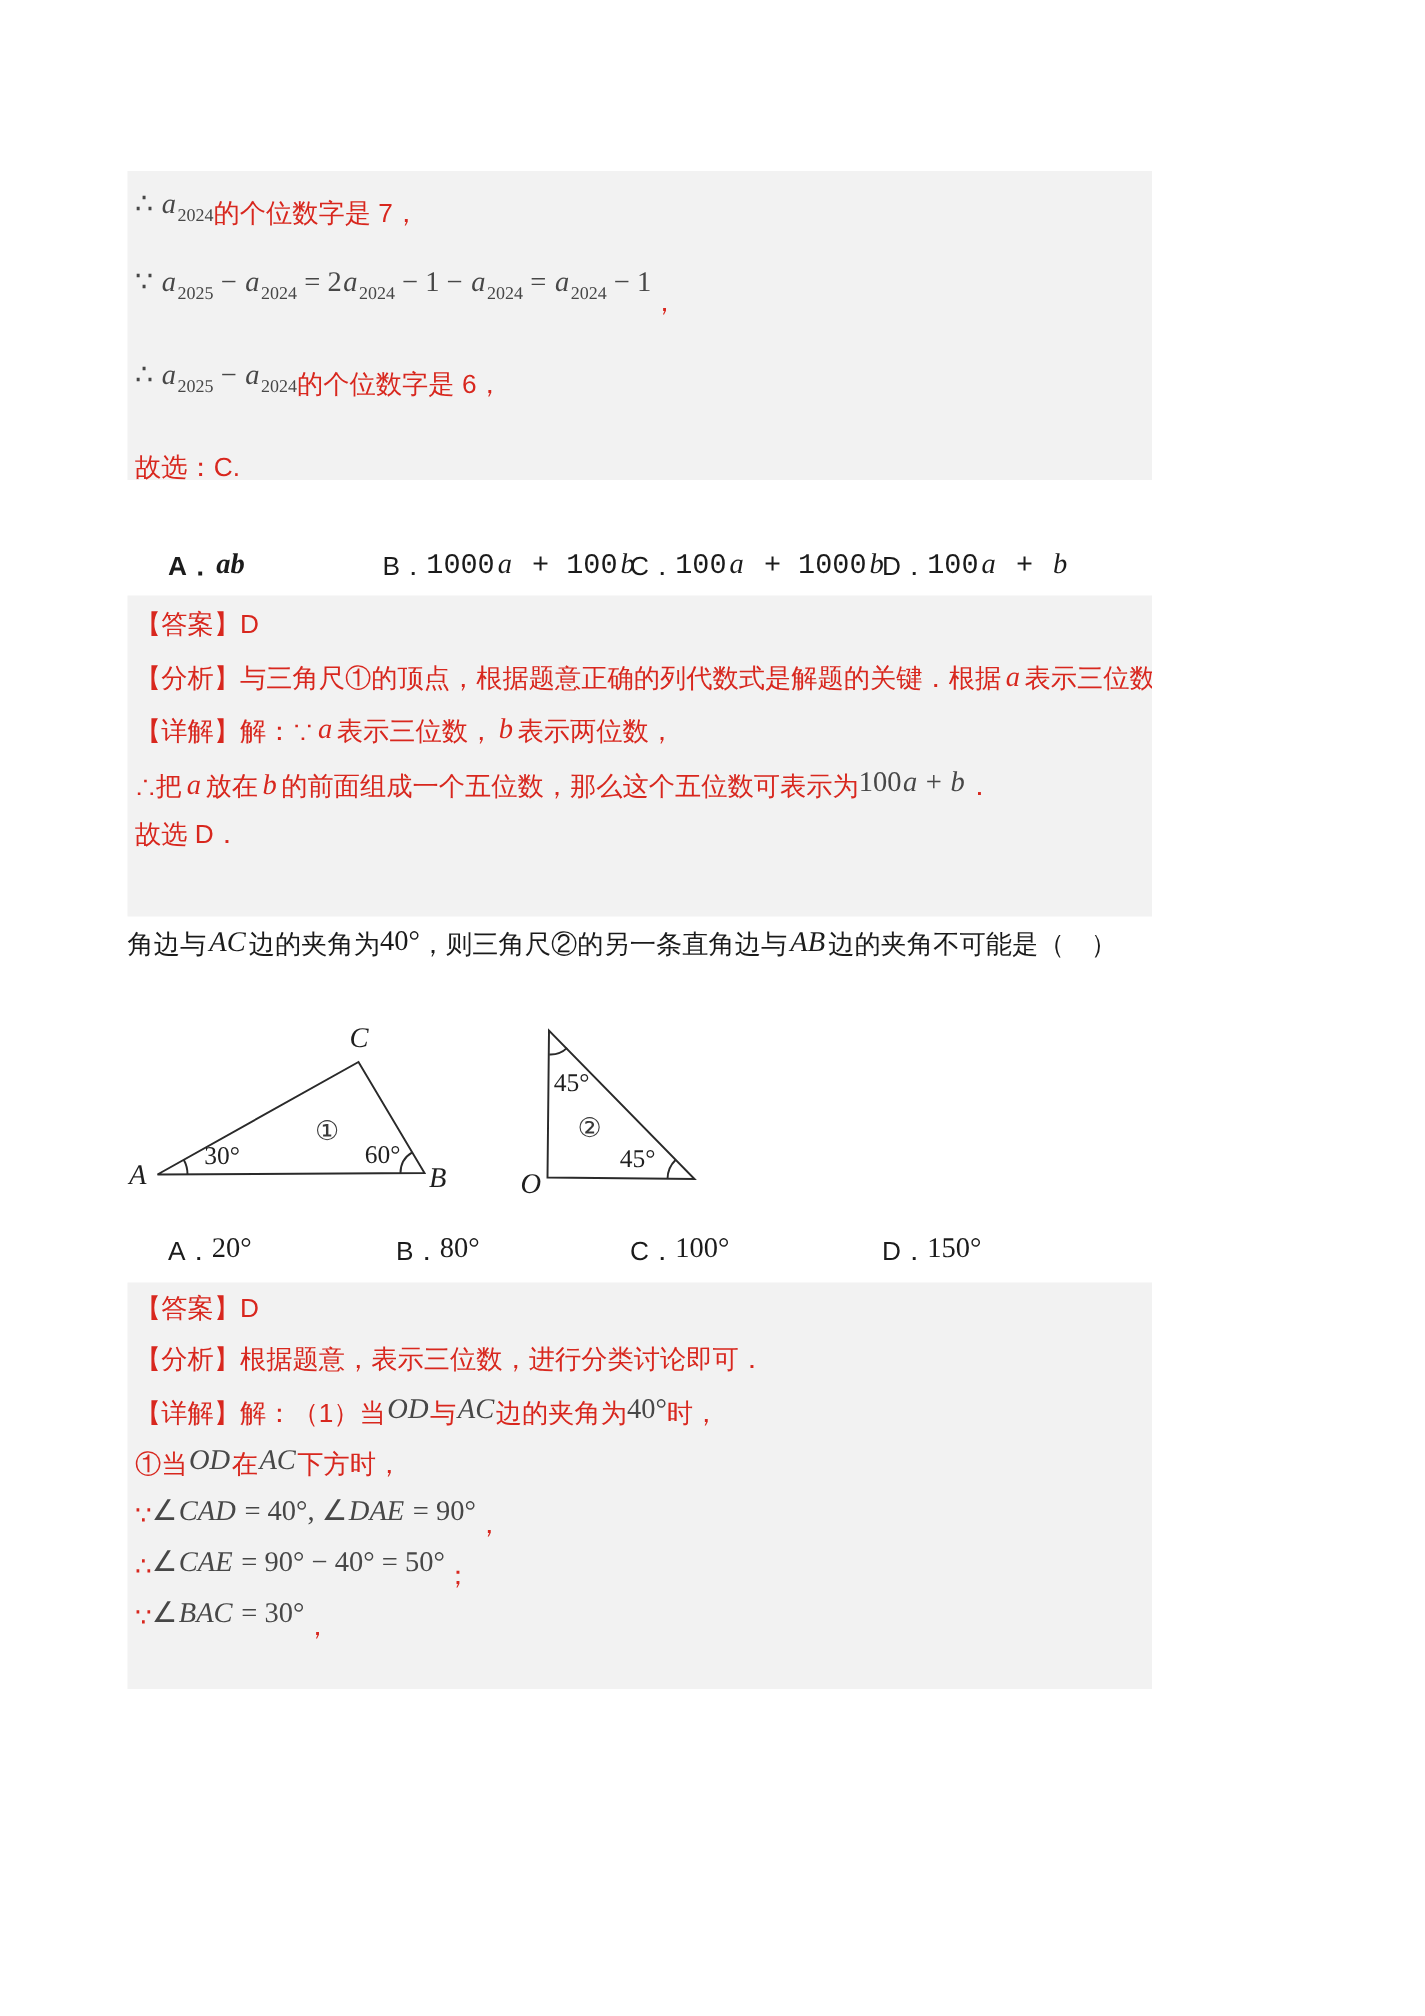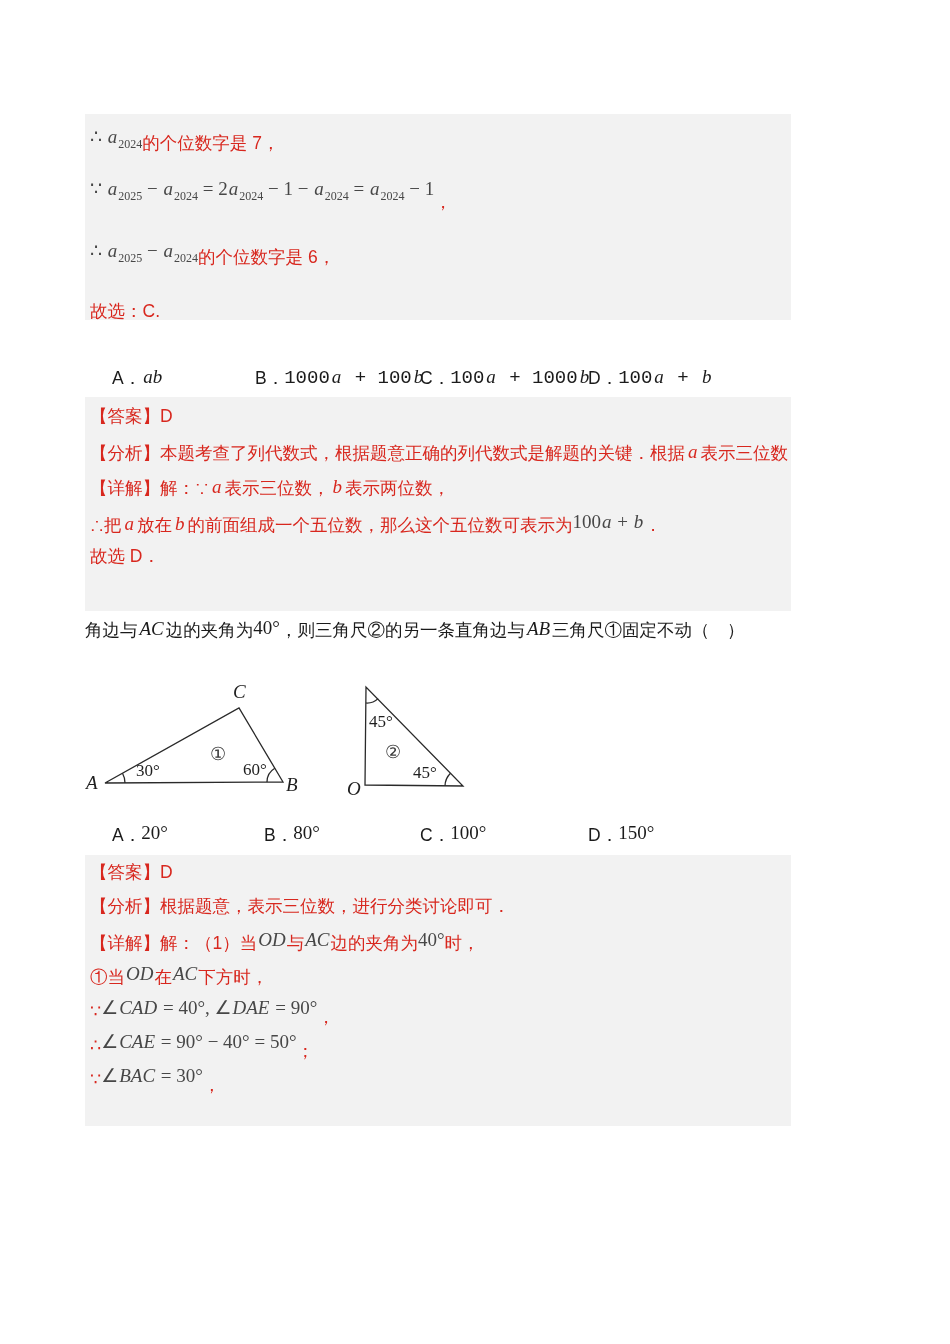--- a/index.html
+++ b/index.html
@@ -1,17 +1,17 @@
 <!DOCTYPE html>
 <html><head>
 <meta charset="utf-8">
 <style>
   html,body{margin:0;padding:0;background:#fff;}
   .page{position:relative;width:768px;height:1344px;background:#ffffff;
-        font-family:"Liberation Sans",sans-serif;overflow:hidden;padding-left:23px;}
+        font-family:"Liberation Sans",sans-serif;overflow:hidden;}
   .graybox{position:absolute;left:85px;width:780px;background:#f2f2f2;}
   .absline{position:absolute;left:5px;white-space:nowrap;line-height:30px;}
   .gline{height:35px;line-height:35px;padding-left:5px;white-space:nowrap;}
   .gline34{height:34px;line-height:34px;padding-left:5px;white-space:nowrap;}
   .qblock{position:absolute;left:85px;width:800px;white-space:nowrap;}
   .optrow{position:absolute;left:85px;width:800px;height:26px;line-height:26px;}
   .opt{position:absolute;top:0;white-space:nowrap;}
   
   .fm,.fi,.fsub{font-family:"Liberation Serif",serif;color:#474747;}
   .fm{font-size:19px;}
@@ -46,36 +46,36 @@
 
   <div class="graybox" style="top:114px;height:206px;">
     <div class="absline" style="top:8px;"><span class="fm">∴ </span><span class="fi">a</span><span class="fsub">2024</span><span class="red low">的个位数字是 7，</span></div>
     <div class="absline" style="top:60px;"><span class="fm">∵ </span><span class="fi">a</span><span class="fsub">2025</span><span class="fm"> − </span><span class="fi">a</span><span class="fsub">2024</span><span class="fm"> = 2</span><span class="fi">a</span><span class="fsub">2024</span><span class="fm"> − 1 − </span><span class="fi">a</span><span class="fsub">2024</span><span class="fm"> = </span><span class="fi">a</span><span class="fsub">2024</span><span class="fm"> − 1</span><span class="red lowest">，</span></div>
     <div class="absline" style="top:122px;"><span class="fm">∴ </span><span class="fi">a</span><span class="fsub">2025</span><span class="fm"> − </span><span class="fi">a</span><span class="fsub">2024</span><span class="red low">的个位数字是 6，</span></div>
     <div class="absline" style="top:182px;"><span class="red">故选：C.</span></div>
   </div>
 
 
   <div class="optrow" style="top:364px;">
-    <span class="opt" style="left:27px;"><span class="optlabel">A．</span><span class="bi">ab</span></span>
+    <span class="opt" style="left:27px;font-weight:bold;"><span class="optlabel">A．</span><span class="bi">ab</span></span>
     <span class="opt" style="left:170px;"><span class="optlabel">B．</span><span class="bu">1000</span><span class="bi">a</span><span class="bu"> + 100</span><span class="bi">b</span></span>
     <span class="opt" style="left:335px;"><span class="optlabel">C．</span><span class="bu">100</span><span class="bi">a</span><span class="bu"> + 1000</span><span class="bi">b</span></span>
     <span class="opt" style="left:503px;"><span class="optlabel">D．</span><span class="bu">100</span><span class="bi">a</span><span class="bu"> + </span><span class="bi">b</span></span>
   </div>
 
   <div class="graybox" style="top:397px;height:212px;padding-top:2px;">
     <div class="gline"><span class="red">【答案】D</span></div>
-    <div class="gline"><span class="red">【分析】本题考查了列代数式，根据题意正确的列代数式是解题的关键．根据</span><span class="ri">a</span><span class="red">表示三位数，</span><span class="ri">b</span><span class="red">表示两位</span></div>
+    <div class="gline"><span class="red">【分析】与三角尺①的顶点，根据题意正确的列代数式是解题的关键．根据</span><span class="ri">a</span><span class="red">表示三位数，</span><span class="ri">b</span><span class="red">表示两位</span></div>
     <div class="gline"><span class="red">【详解】解：∵</span><span class="ri">a</span><span class="red">表示三位数，</span><span class="ri">b</span><span class="red">表示两位数，</span></div>
     <div class="gline"><span class="red">∴把</span><span class="ri">a</span><span class="red">放在</span><span class="ri">b</span><span class="red">的前面组成一个五位数，那么这个五位数可表示为</span><span class="fm up">100</span><span class="fi up">a</span><span class="fm up"> + </span><span class="fi up">b</span><span class="red">．</span></div>
     <div class="gline"><span class="red">故选 D．</span></div>
   </div>
 
   <div class="qblock" style="top:608px;line-height:39px;">
-    <div><span class="bk">角边与</span><span class="bi">AC</span><span class="bk">边的夹角为</span><span class="bm">40°</span><span class="bk">，则三角尺②的另一条直角边与</span><span class="bi">AB</span><span class="bk">三角尺①固定不动（　）</span></div>
+    <div><span class="bk">角边与</span><span class="bi">AC</span><span class="bk">边的夹角为</span><span class="bm">40°</span><span class="bk">，则三角尺②的另一条直角边与</span><span class="bi">AB</span><span class="bk">边的夹角不可能是（　）</span></div>
   </div>
 
   <svg class="fig" width="465" height="126" viewBox="0 0 465 126">
 
     <path d="M20,99 L198,98 L154,24 Z"></path>
     <path d="M37.5,89.2 A20,20 0 0 1 40,99"></path>
     <path d="M182,98 A16,16 0 0 1 189.8,84.2"></path>
     <text class="svg-it" x="1" y="105">A</text>
     <text class="svg-it" x="201" y="107">B</text>
     <text class="svg-it" x="148" y="14">C</text>

